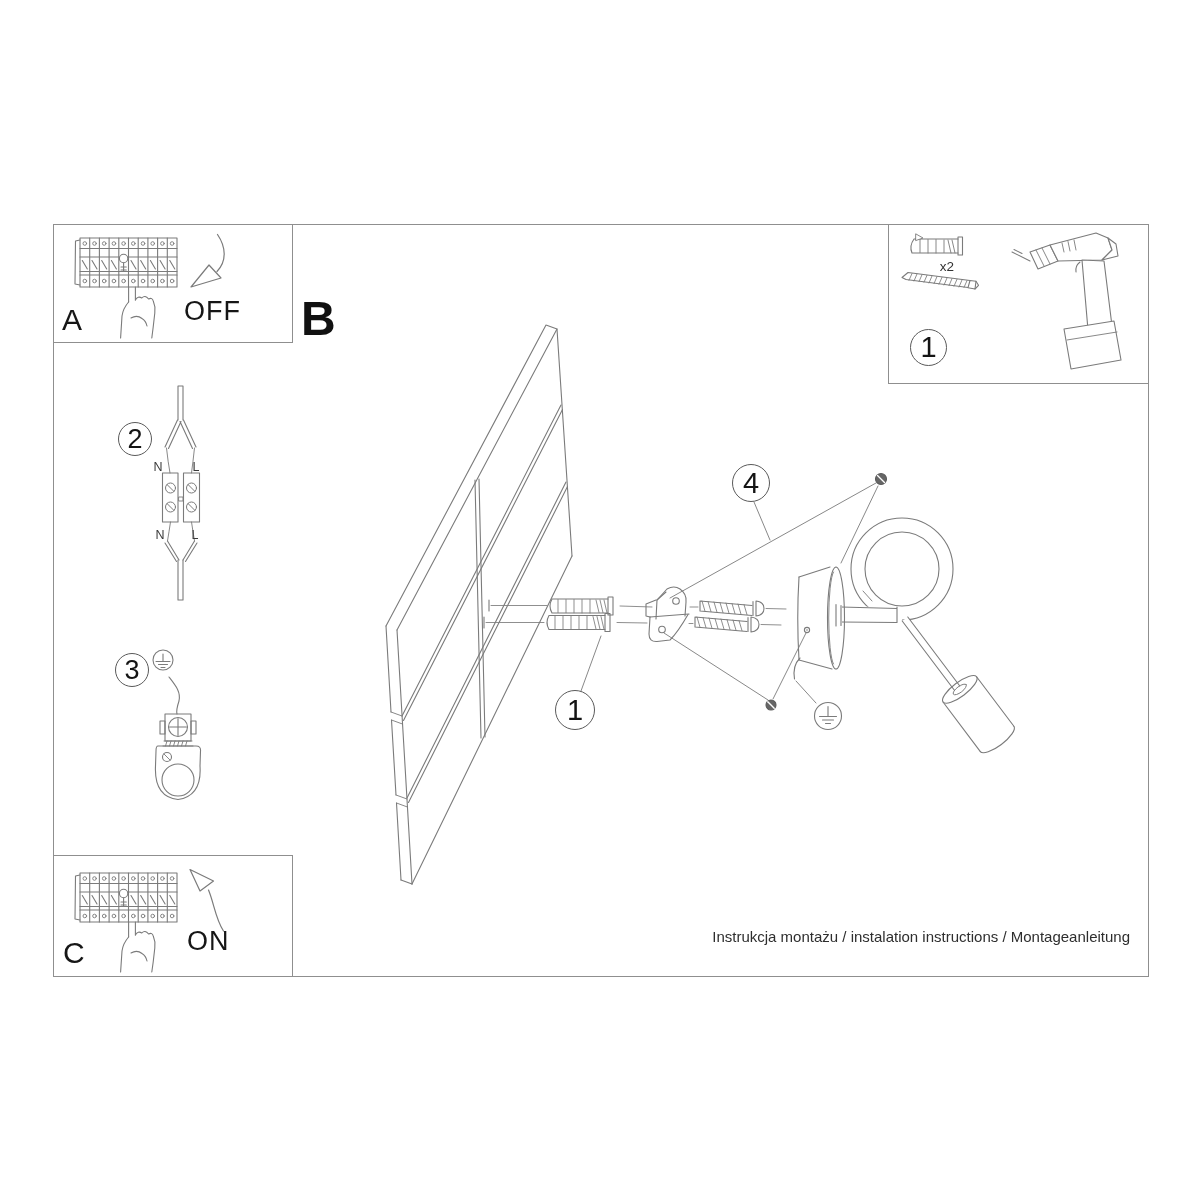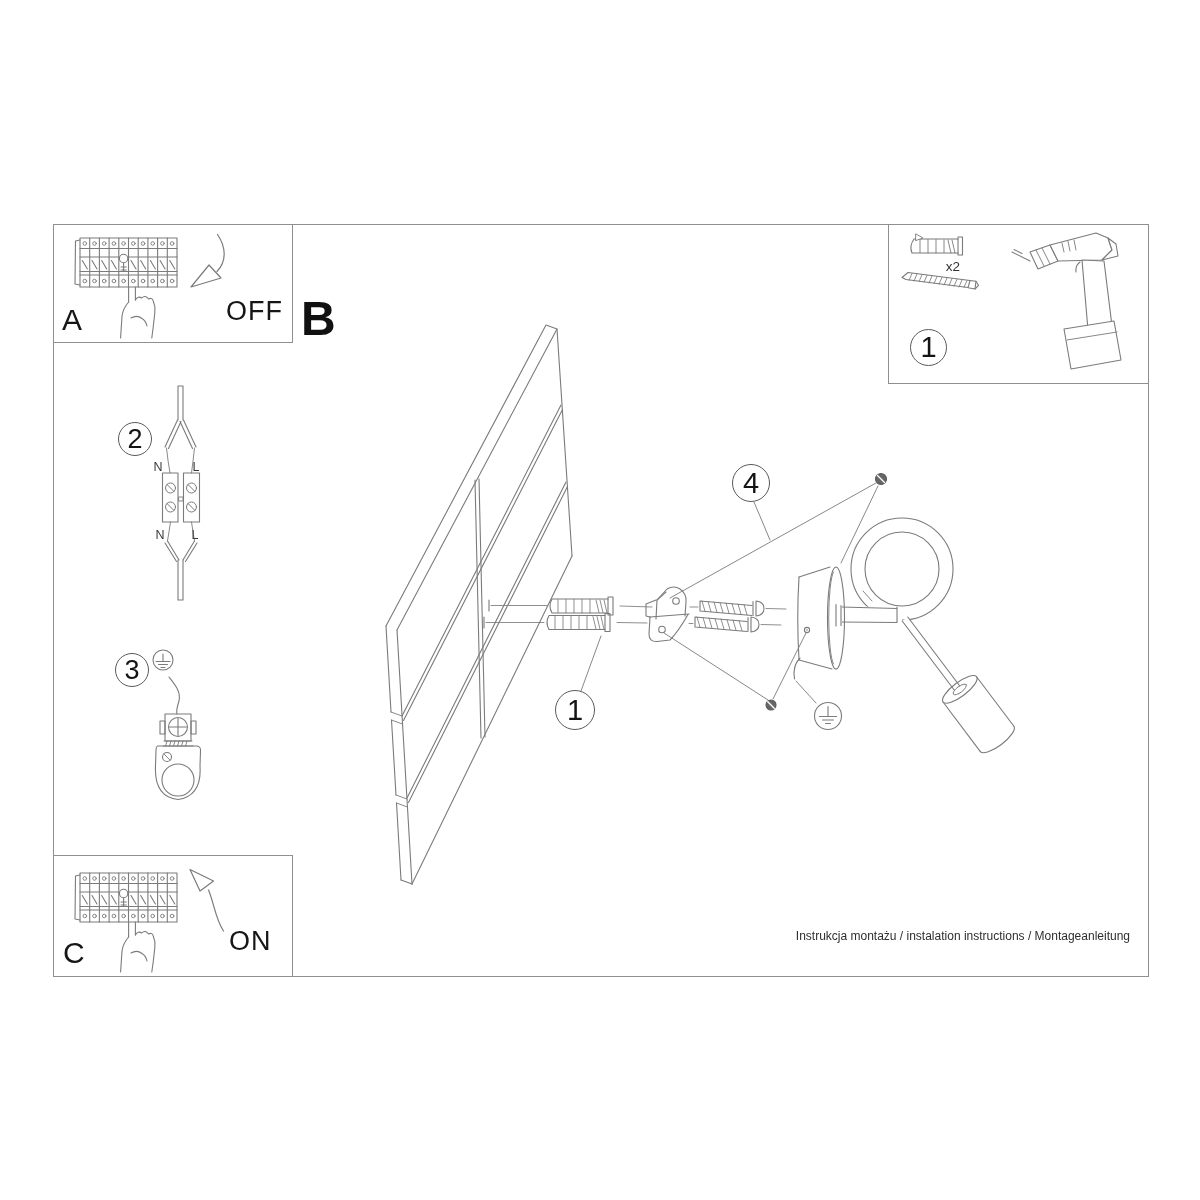--- a/index.html
+++ b/index.html
@@ -2,28 +2,28 @@
 <html><head>
 <meta charset="utf-8">
 <style>
   html,body{margin:0;padding:0;background:#ffffff;}
   body{width:1200px;height:1200px;position:relative;font-family:"Liberation Sans","DejaVu Sans",sans-serif;color:#1c1c1c;}
   .frame{position:absolute;border:1px solid #8f8f8f;background:transparent;z-index:1;}
   #art{position:absolute;left:0;top:0;z-index:2;}
   .txt{position:absolute;z-index:3;white-space:nowrap;}
   .big-letter{font-size:48px;font-weight:700;color:#111;}
   .panel-letter{font-size:30px;font-weight:500;color:#161616;}
-  .state-label{font-size:27px;font-weight:400;color:#161616;letter-spacing:1px;margin-left:42px;}
+  .state-label{font-size:27px;font-weight:400;color:#161616;letter-spacing:1px;}
   .circle-badge{position:absolute;z-index:3;border:1.4px solid #5a5a5a;border-radius:50%;
     display:flex;align-items:center;justify-content:center;background:#fff;color:#141414;box-sizing:border-box;}
   .badge-sm{width:34px;height:34px;font-size:27px;}
   .badge-lg{width:38px;height:38px;font-size:29px;}
   .wire-label{font-size:12.5px;color:#3a3a3a;z-index:3;position:absolute;width:14px;text-align:center;}
-  .qty-label{font-size:13.5px;color:#333;z-index:3;position:absolute;width:26px;text-align:right;}
-  .footer-text{position:absolute;right:70px;z-index:3;text-align:center;font-size:12px;line-height:17.5px;color:#2e2e2e;}
+  .qty-label{font-size:13.5px;color:#333;z-index:3;position:absolute;width:26px;text-align:center;}
+  .footer-text{position:absolute;right:70px;z-index:3;text-align:center;font-size:15px;line-height:17.5px;color:#2e2e2e;}
 </style>
 </head>
 <body>
 
 <div class="frame" style="left:53px;top:224px;width:1094px;height:751px;"></div>
 <div class="frame" style="left:53px;top:224px;width:238px;height:117px;"></div>
 <div class="frame" style="left:53px;top:855px;width:238px;height:120px;"></div>
 <div class="frame" style="left:888px;top:224px;width:259px;height:158px;"></div>
 
 <svg id="art" width="1200" height="1200" viewBox="0 0 1200 1200" stroke="#7b7b7b" fill="none" stroke-width="1.1" stroke-linecap="round" stroke-linejoin="round">

